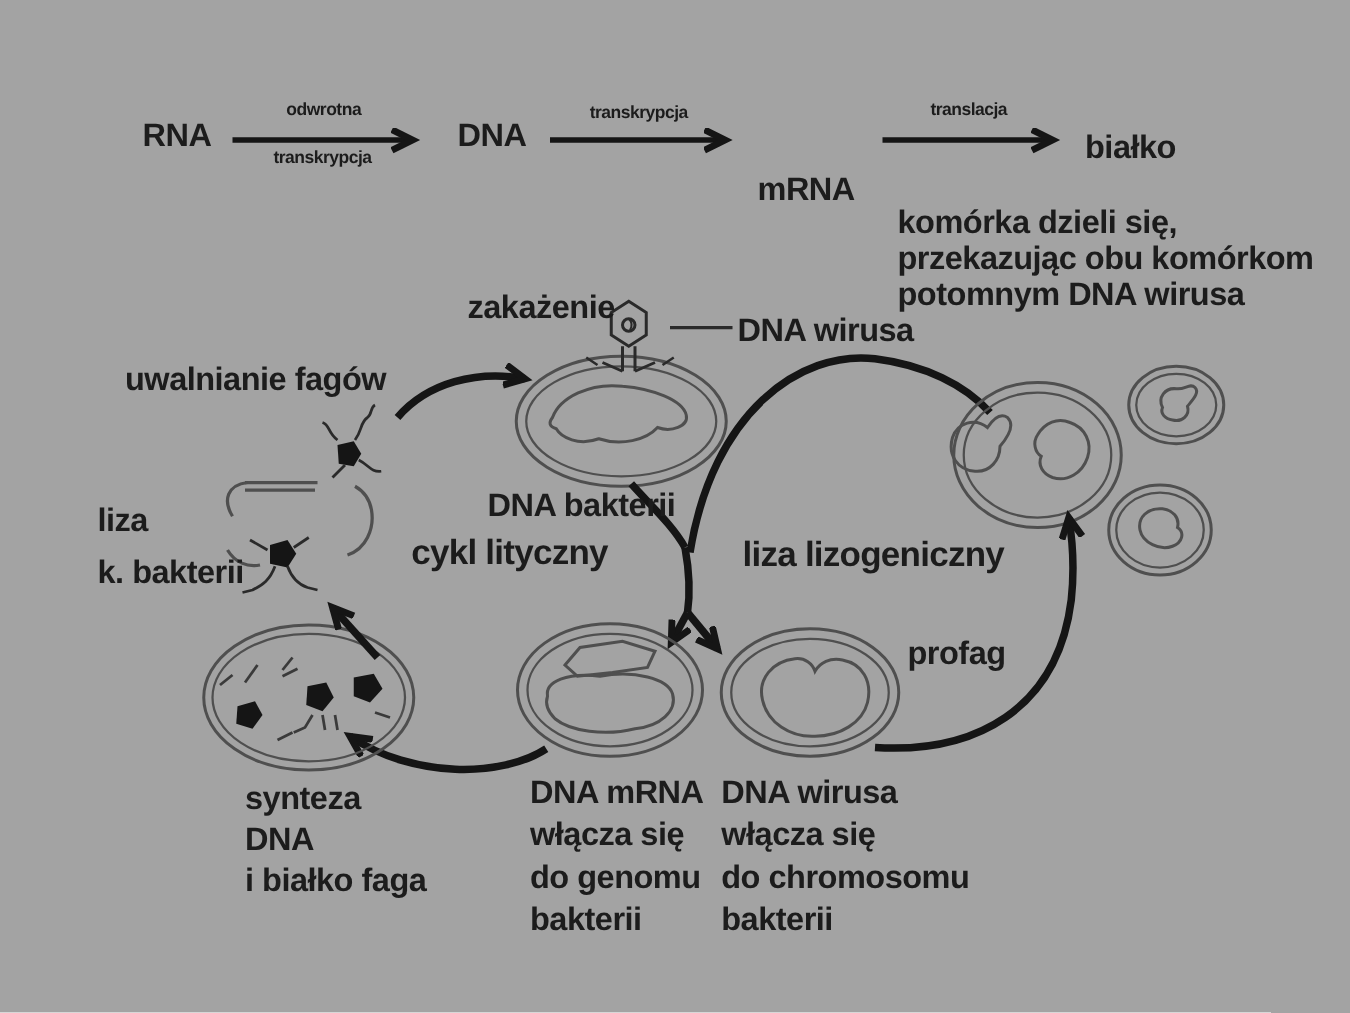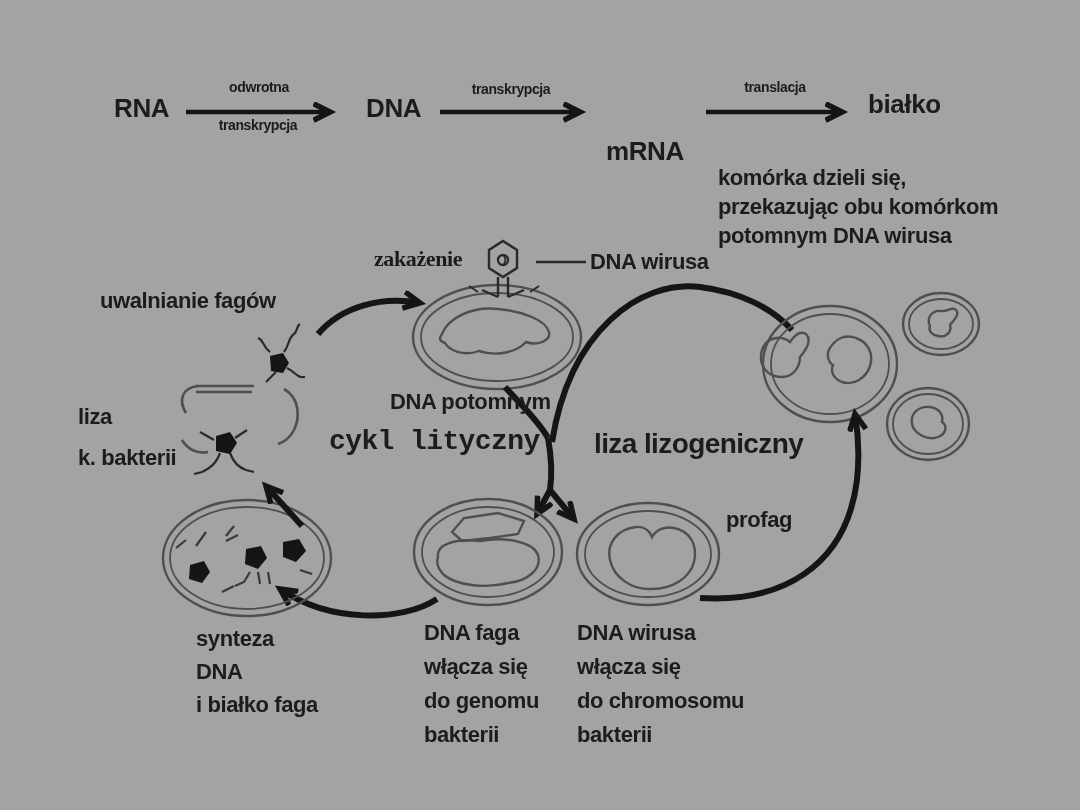--- a/index.html
+++ b/index.html
@@ -6,21 +6,21 @@
   .canvas{
     position:relative;width:1080px;height:810px;background:#a3a3a3;
     font-family:"Liberation Sans",sans-serif;color:#1c1c1c;overflow:hidden;
   }
   .diagram-svg{position:absolute;left:0;top:0;}
   .lbl{
     position:absolute;font-weight:700;white-space:pre-line;
     letter-spacing:-0.4px;line-height:1.3;color:#1c1c1c;
   }
   .sz20{font-size:14px;}
-  .sz22{font-size:22px;}
+  .sz22{font-size:26px;}
   .sz26{font-size:26px;}
   .cycle-title{font-size:28px;letter-spacing:-0.6px;}
   .ctr{text-align:center;}
 </style>
 </head>
 <body>
 
 <div class="canvas">
 
   <svg class="diagram-svg" width="1080" height="810" viewBox="0 0 1080 810">
@@ -150,40 +150,40 @@
     </g>
   </svg>
 
   <div class="lbl sz26" style="left:114px;top:92px;">RNA</div>
   <div class="lbl sz20 ctr" style="left:186px;top:78px;width:146px;">odwrotna</div>
   <div class="lbl sz20 ctr" style="left:178px;top:116px;width:160px;">transkrypcja</div>
   <div class="lbl sz26" style="left:366px;top:92px;">DNA</div>
   <div class="lbl sz20 ctr" style="left:433px;top:80px;width:156px;">transkrypcja</div>
   <div class="lbl sz26" style="left:606px;top:92px;margin-top:43px;">mRNA</div>
   <div class="lbl sz20 ctr" style="left:700px;top:78px;width:150px;">translacja</div>
-  <div class="lbl sz26" style="left:868px;top:88px;">białko</div>
+  <div class="lbl sz26" style="left:868px;top:101px;">białko</div>
 
   <div class="lbl sz22" style="left:718px;top:163px;line-height:29px;">komórka dzieli się,
 przekazując obu komórkom
 potomnym DNA wirusa</div>
 
-  <div class="lbl sz22" style="left:374px;top:245px;font-family:Liberation Serif, serif;">zakażenie</div>
+  <div class="lbl sz22" style="left:374px;top:229px;">zakażenie</div>
   <div class="lbl sz22" style="left:590px;top:248px;">DNA wirusa</div>
   <div class="lbl sz22" style="left:100px;top:287px;">uwalnianie fagów</div>
   <div class="lbl sz22" style="left:78px;top:396px;line-height:41px;">liza
 k. bakterii</div>
-  <div class="lbl sz22" style="left:390px;top:388px;">DNA potomnym</div>
-  <div class="lbl cycle-title" style="left:329px;top:424px;font-family:Liberation Mono, monospace;">cykl lityczny</div>
+  <div class="lbl sz22" style="left:390px;top:388px;">DNA bakterii</div>
+  <div class="lbl cycle-title" style="left:329px;top:424px;">cykl lityczny</div>
   <div class="lbl cycle-title" style="left:594px;top:426px;">liza lizogeniczny</div>
   <div class="lbl sz22" style="left:726px;top:506px;">profag</div>
 
   <div class="lbl sz22" style="left:196px;top:622px;line-height:33px;">synteza
 DNA
 i białko faga</div>
-  <div class="lbl sz22" style="left:424px;top:616px;line-height:34px;">DNA faga
+  <div class="lbl sz22" style="left:424px;top:616px;line-height:34px;">DNA mRNA
 włącza się
 do genomu
 bakterii</div>
   <div class="lbl sz22" style="left:577px;top:616px;line-height:34px;">DNA wirusa
 włącza się
 do chromosomu
 bakterii</div>
 
 </div>
 

